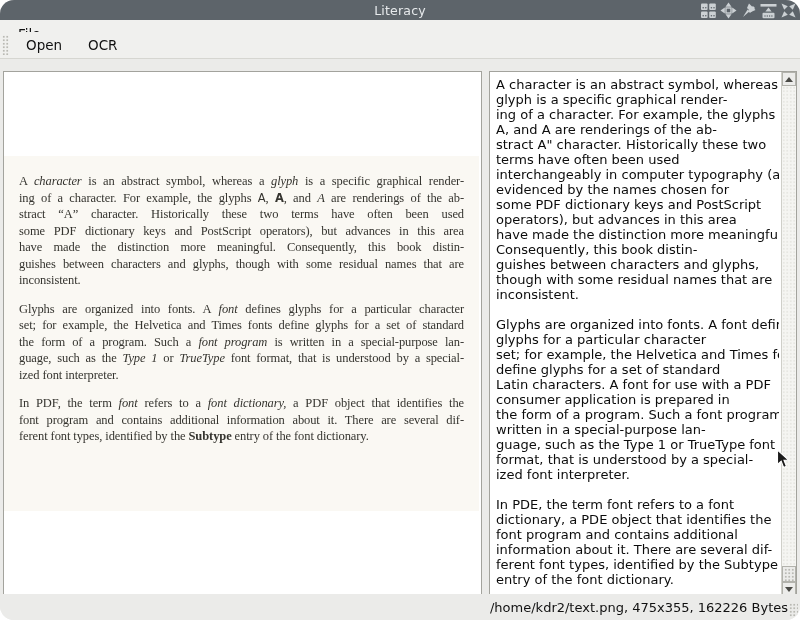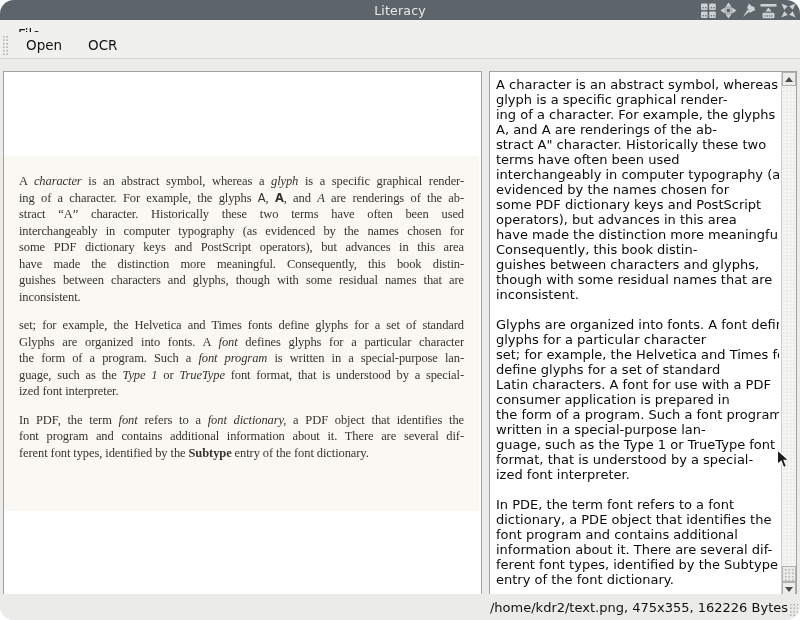--- a/index.html
+++ b/index.html
@@ -185,29 +185,28 @@
     <button class="tool-button">Open</button>
     <button class="tool-button">OCR</button>
   </div>
 
   <div class="panel-left">
     <div class="doc-image">
         <div class="doc-para">
           <div class="doc-line">A <i>character</i> is an abstract symbol, whereas a <i>glyph</i> is a specific graphical render-</div>
           <div class="doc-line">ing of a character. For example, the glyphs <span class="sans">A</span>, <span class="sansb">A</span>, and <i>A</i> are renderings of the ab-</div>
           <div class="doc-line">stract “A” character. Historically these two terms have often been used</div>
-          <div class="doc-line">interchangeably in computer typography (as evidenced by the names chosen for</div>
           <div class="doc-line">some PDF dictionary keys and PostScript operators), but advances in this area</div>
           <div class="doc-line">have made the distinction more meaningful. Consequently, this book distin-</div>
           <div class="doc-line">guishes between characters and glyphs, though with some residual names that are</div>
           <div class="doc-line last">inconsistent.</div>
         </div>
         <div class="doc-para">
+          <div class="doc-line">Glyphs are organized into fonts. A <i>font</i> defines glyphs for a particular character</div>
           <div class="doc-line">set; for example, the Helvetica and Times fonts define glyphs for a set of standard</div>
-          <div class="doc-line">Glyphs are organized into fonts. A <i>font</i> defines glyphs for a particular character</div>
           <div class="doc-line">the form of a program. Such a <i>font program</i> is written in a special-purpose lan-</div>
           <div class="doc-line">guage, such as the <i>Type 1</i> or <i>TrueType</i> font format, that is understood by a special-</div>
           <div class="doc-line last">ized font interpreter.</div>
         </div>
         <div class="doc-para">
           <div class="doc-line">In PDF, the term <i>font</i> refers to a <i>font dictionary,</i> a PDF object that identifies the</div>
           <div class="doc-line">font program and contains additional information about it. There are several dif-</div>
           <div class="doc-line last">ferent font types, identified by the <b>Subtype</b> entry of the font dictionary.</div>
         </div>
       </div>

